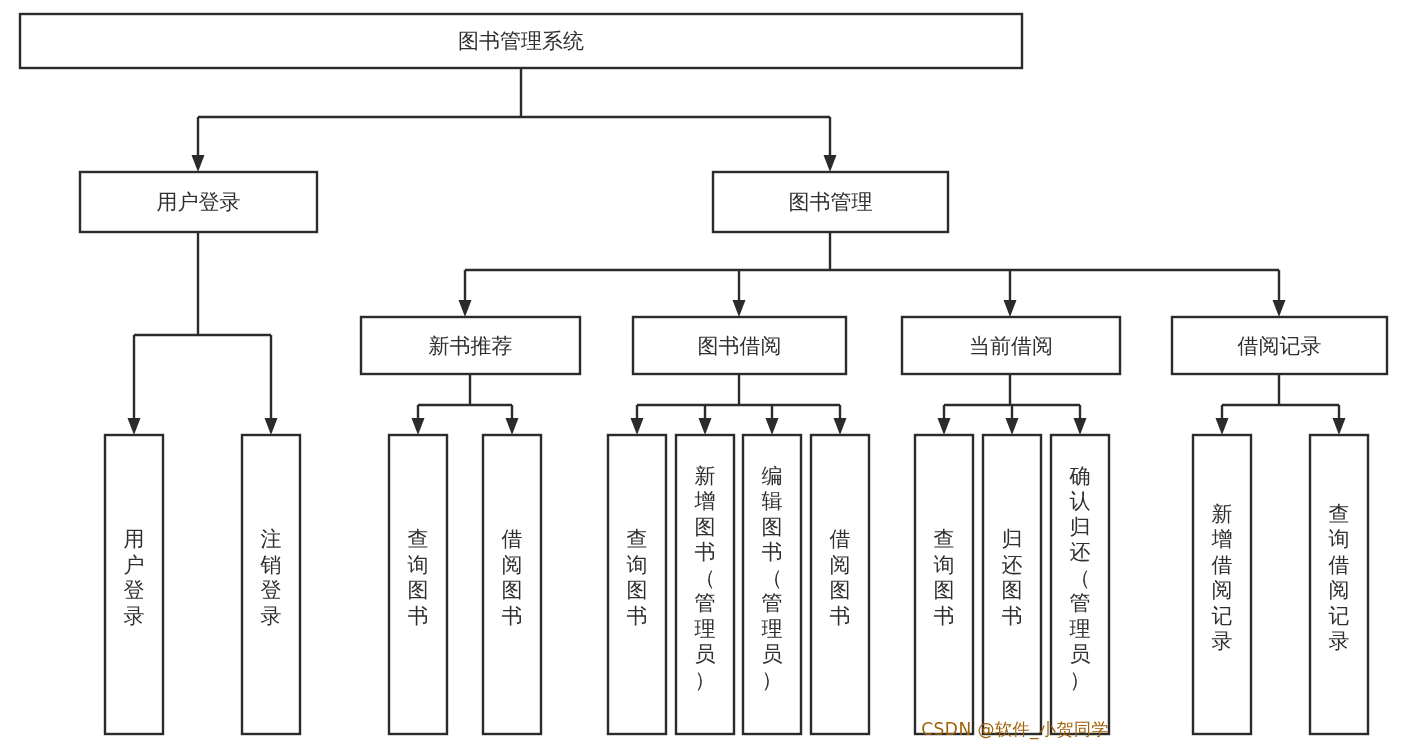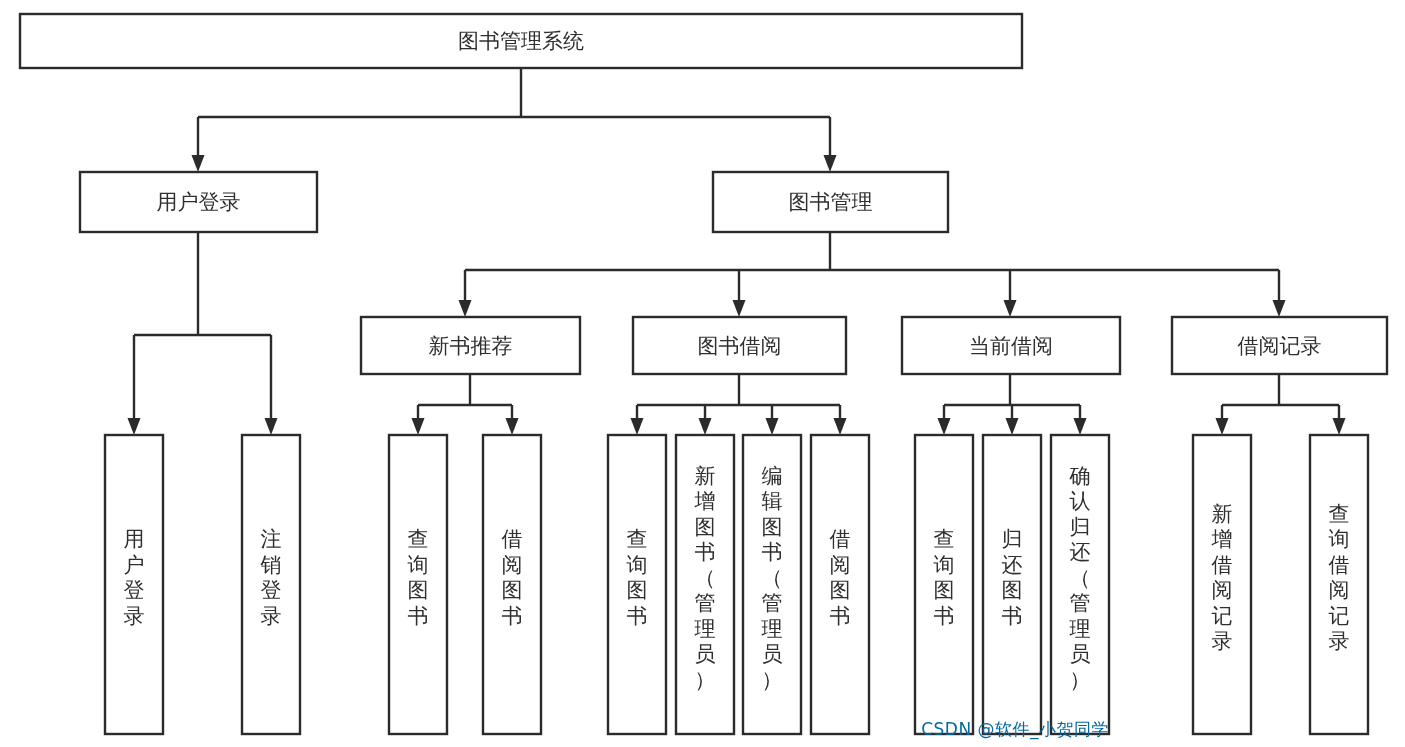--- a/index.html
+++ b/index.html
@@ -53,21 +53,21 @@
   .arrow-head {
     fill: #2b2b2b;
     stroke: none;
   }
   .watermark {
     position: absolute;
     right: 8px;
     bottom: 6px;
     font-family: "DejaVu Sans", "Liberation Sans", sans-serif;
     font-size: 17px;
-    color: #0369a1;
+    color: #a16207;
     white-space: nowrap;
     letter-spacing: 0.5px;
   }
 </style>
 </head>
 <body>
 
 <div id="diagram-root">
   <svg id="tree-svg" viewBox="0 0 1405 747" xmlns="http://www.w3.org/2000/svg">
     <g id="connector-layer">

